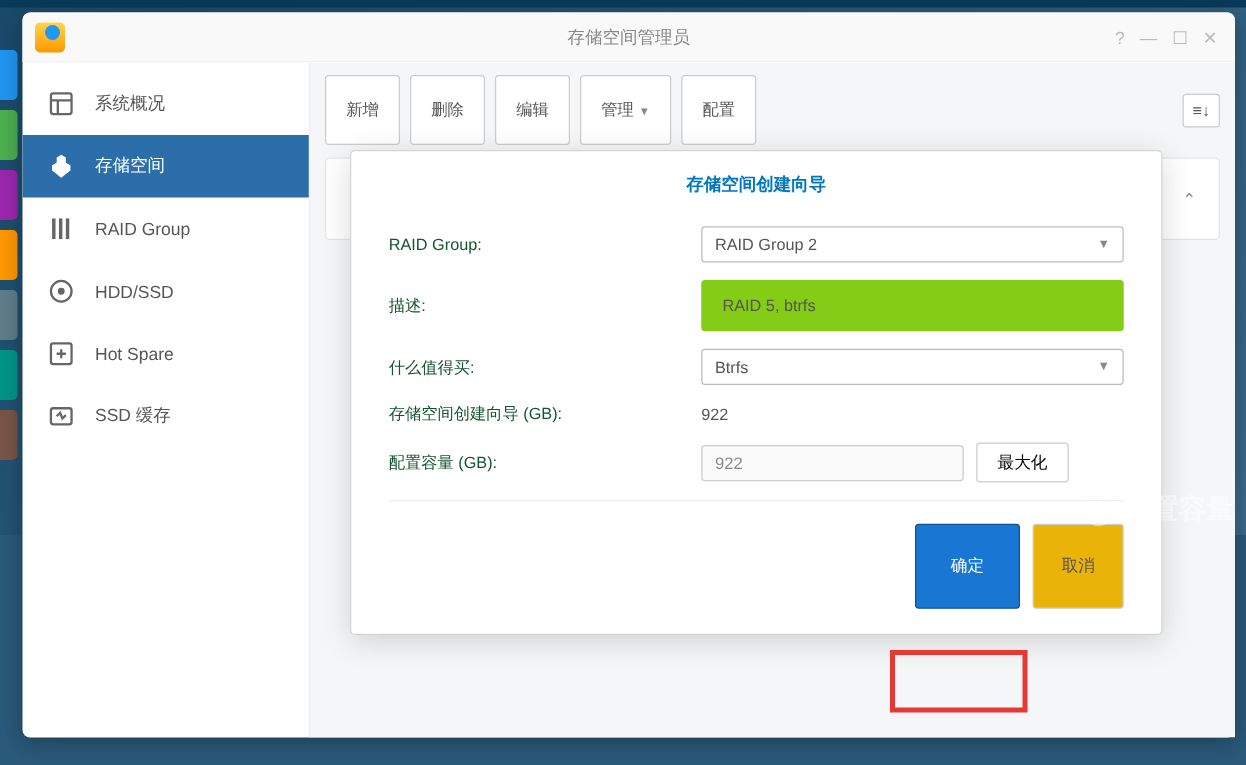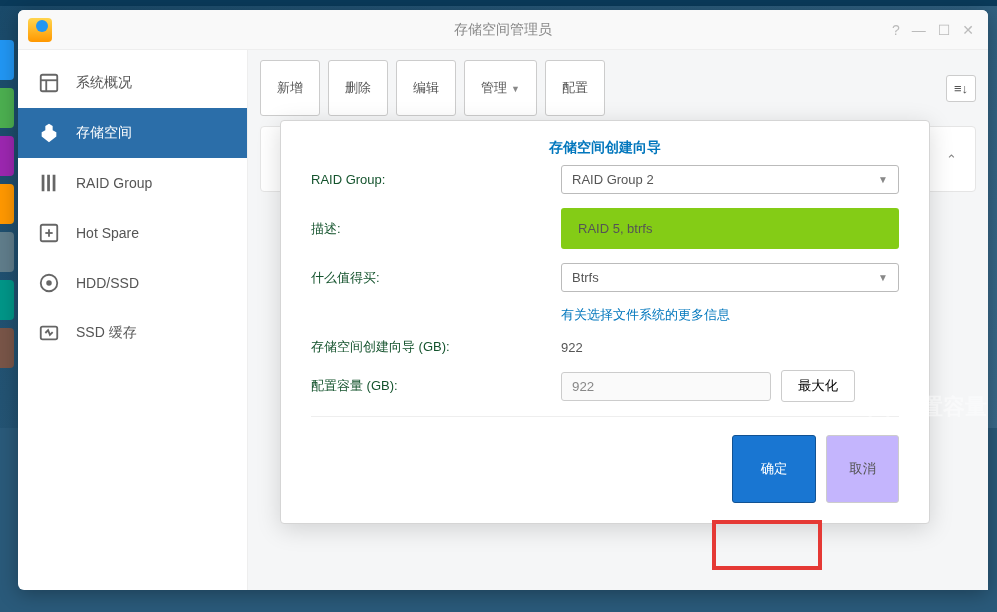--- a/index.html
+++ b/index.html
@@ -37,33 +37,33 @@
   .vol-title .status{color:#2e7d32;font-weight:normal;}
   .vol-sub{color:#888;font-size:12px;margin-top:2px;}
   .vol-usage{margin-left:auto;text-align:left;}
   .vol-usage .nums{color:#888;font-size:13px;}
   .vol-usage .nums .used{color:#0277bd;}
   .vol-usage .bar{width:220px;height:6px;background:#d0e4f5;margin-top:6px;position:relative;}
   .vol-usage .bar .fill{height:6px;background:#1e88e5;width:20%;}
   .vol-expand{margin-left:20px;color:#888;cursor:pointer;align-self:center;}
 
   .wizard{ position:absolute; left:280px; top:120px; width:650px; background:#fff; border:1px solid #d5d5d5; border-radius:4px; box-shadow:0 5px 25px rgba(0,0,0,0.15); padding:18px 30px 20px;}
-  .wizard-title{text-align:center;color:#0277bd;font-weight:bold;font-size:14px;margin-bottom:8px;}
+  .wizard-title{text-align:center;color:#0277bd;font-weight:bold;font-size:14px;margin-bottom:24px;}
   .frow{display:flex;align-items:center;margin-bottom:14px;}
   .flabel{width:250px;color:#14532d;}
   .fval{flex:1;border-radius:10px;}
   .select{border:1px solid #bbb;border-radius:3px;padding:6px 10px;display:flex;align-items:center;justify-content:space-between;cursor:pointer;background:#fff;}
   .select .caret{color:#888;font-size:10px;}
   .readonly{border:7px solid #84cc16;border-radius:3px;padding:6px 10px;background:#84cc16;color:#555;}
   .link{color:#0277bd;cursor:pointer;}
   .text-input{border:1px solid #ccc;border-radius:3px;padding:6px 10px;width:210px;background:#fafafa;color:#888;}
   .maxbtn{border:1px solid #ccc;border-radius:3px;padding:6px 16px;background:#fff;margin-left:10px;cursor:pointer;}
   .wizard-footer{border-top:1px solid #eee;margin-top:6px;padding-top:18px;display:flex;justify-content:flex-end;gap:10px;}
   .btn-primary{background:#1976d2;color:#fff;border:1px solid #115293;border-radius:3px;padding:6px 28px;cursor:pointer;}
-  .btn-default{background:#c4b5fd;border:1px solid #ccc;border-radius:3px;padding:24px 22px;cursor:pointer;color:#555;}
+  .btn-default{background:#eab308;border:1px solid #ccc;border-radius:3px;padding:24px 22px;cursor:pointer;color:#555;}
   .highlight-box{position:absolute;border:4px solid #e53935;pointer-events:none;}
 
   .watermark{position:absolute;right:10px;bottom:6px;color:rgba(255,255,255,0.45);font-size:22px;font-weight:bold;display:flex;align-items:center;gap:6px;}
   .watermark .circ{width:28px;height:28px;border:2px solid rgba(255,255,255,0.45);border-radius:50%;display:flex;align-items:center;justify-content:center;font-size:15px;}
 
   .desktop-edge-icons{position:absolute;left:0;top:40px;width:16px;}
   .desktop-edge-icons div{width:14px;height:40px;margin-bottom:8px;border-radius:0 4px 4px 0;}
 </style>
 </head>
 <body>
@@ -118,35 +118,35 @@
                 <rect x="4" y="3" width="3" height="18"></rect>
                 <rect x="10" y="3" width="3" height="18"></rect>
                 <rect x="16" y="3" width="3" height="18"></rect>
               </svg>
             </span>
           <span>RAID Group</span>
         </div>
         <div class="side-item">
           <span class="side-icon">
               <svg viewBox="0 0 24 24" fill="none" stroke="#666" stroke-width="2">
+                <circle cx="12" cy="12" r="9"></circle>
+                <circle cx="12" cy="12" r="2" fill="#666"></circle>
+              </svg>
+            </span>
+          <span>HDD/SSD</span>
+        </div>
+        <div class="side-item">
+          <span class="side-icon">
+              <svg viewBox="0 0 24 24" fill="none" stroke="#666" stroke-width="2">
                 <rect x="3" y="3" width="18" height="18" rx="2"></rect>
                 <line x1="12" y1="8" x2="12" y2="16"></line>
                 <line x1="8" y1="12" x2="16" y2="12"></line>
               </svg>
             </span>
           <span>Hot Spare</span>
-        </div>
-        <div class="side-item">
-          <span class="side-icon">
-              <svg viewBox="0 0 24 24" fill="none" stroke="#666" stroke-width="2">
-                <circle cx="12" cy="12" r="9"></circle>
-                <circle cx="12" cy="12" r="2" fill="#666"></circle>
-              </svg>
-            </span>
-          <span>HDD/SSD</span>
         </div>
         <div class="side-item">
           <span class="side-icon">
               <svg viewBox="0 0 24 24" fill="none" stroke="#666" stroke-width="2">
                 <rect x="3" y="5" width="18" height="14" rx="2"></rect>
                 <polyline points="8 12 11 9 13 14 16 11"></polyline>
               </svg>
             </span>
           <span>SSD 缓存</span>
         </div>
@@ -210,24 +210,20 @@
     <div class="frow">
       <div class="flabel">什么值得买:</div>
       <div class="fval">
         <div class="select">
           <span>Btrfs</span>
             <span class="caret">▼</span>
         </div>
       </div>
     </div>
 
-    <div class="frow">
-      <div class="flabel"></div>
-      <div class="fval"><span class="link">有关选择文件系统的更多信息</span></div>
-    </div>
 
     <div class="frow">
       <div class="flabel">存储空间创建向导 (GB):</div>
       <div class="fval">922</div>
     </div>
 
     <div class="frow">
       <div class="flabel">配置容量 (GB):</div>
       <div class="fval" style="display:flex;align-items:center;">
         <input class="text-input" value="922" style="">

